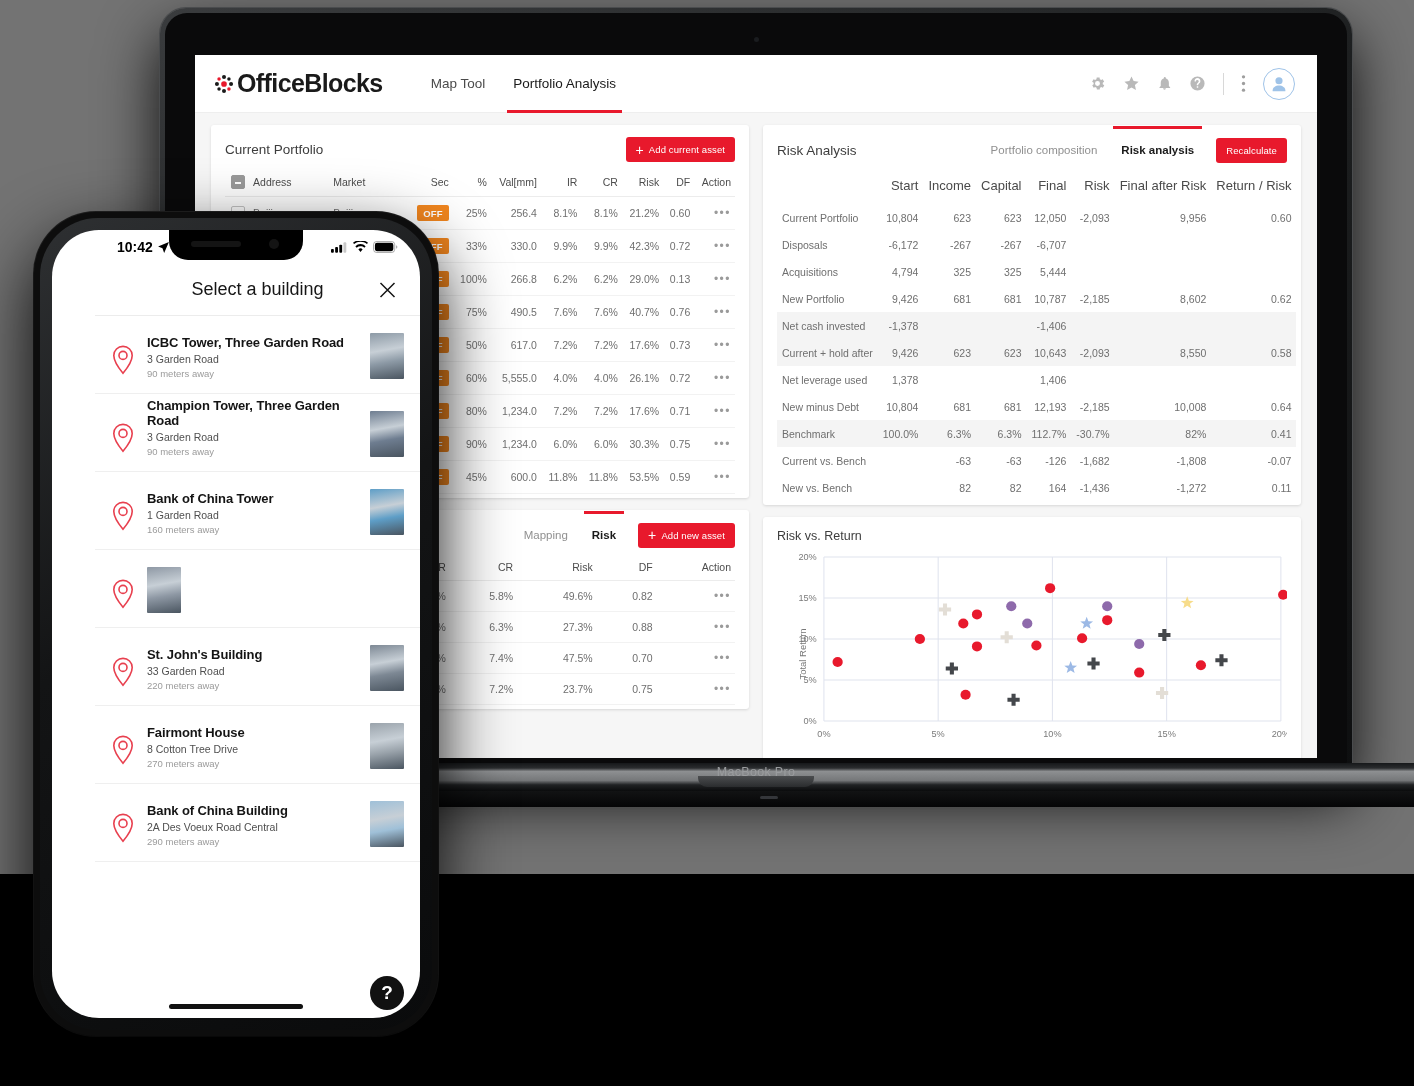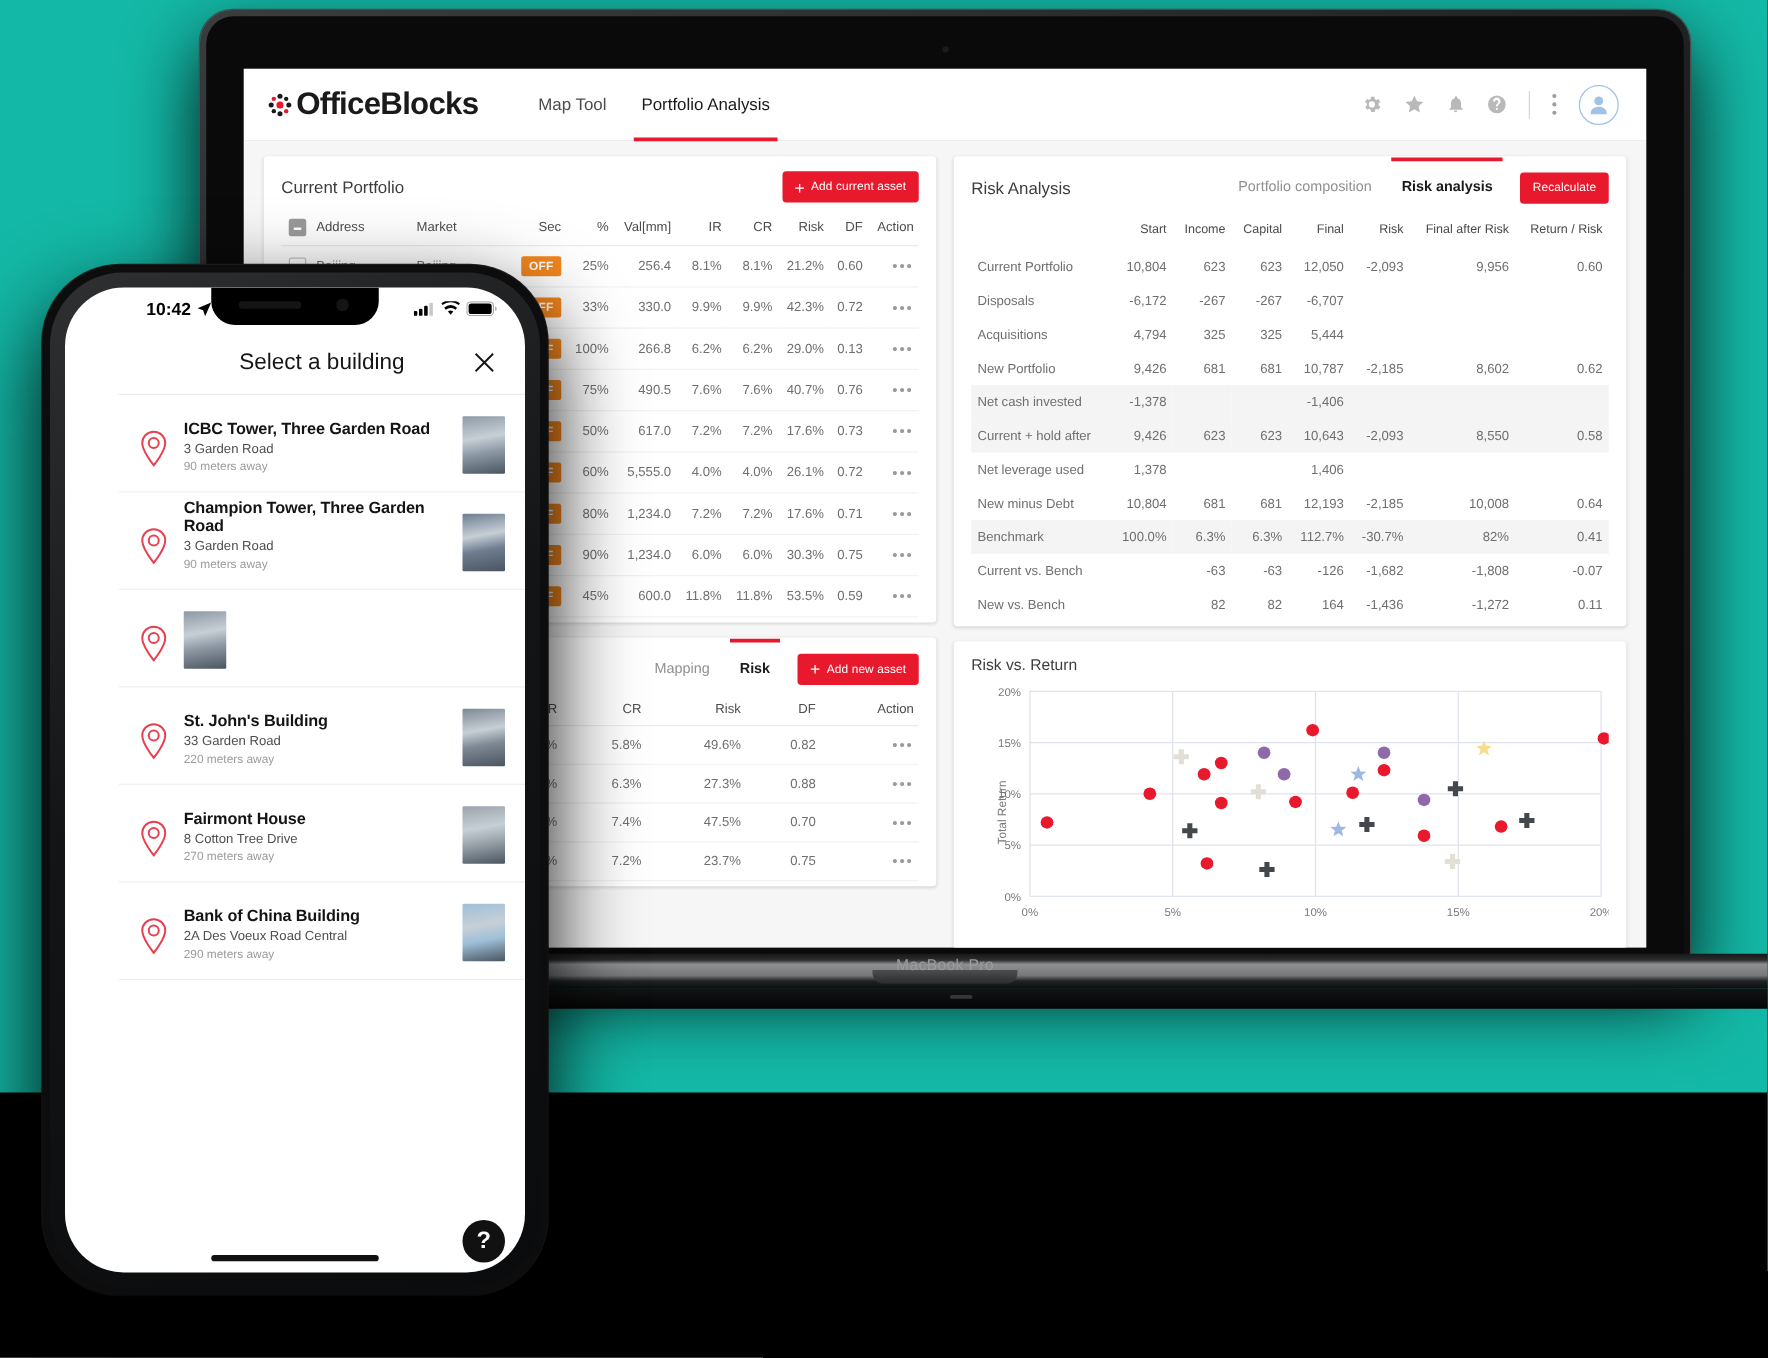--- a/index.html
+++ b/index.html
@@ -1,18 +1,18 @@
 <!DOCTYPE html>
 <html><head>
 <meta charset="utf-8">
 <style>
   * { box-sizing: border-box; margin:0; padding:0; }
   html,body { width:1414px; height:1086px; background:#000; overflow:hidden;
               font-family:"Liberation Sans", sans-serif; }
-  #stage { position:relative; width:1414px; height:874px; background:#14b8a6; }
+  #stage { position:relative; width:1414px; height:874px; background:#737373; }
 
   
   #laptop { position:absolute; left:160px; top:8px; width:1192px; height:790px; }
   .lid {
     position:absolute; left:0; top:0; width:1192px; height:765px;
     background:linear-gradient(160deg,#3a3c3e 0%,#1d1f20 40%,#0e0f10 100%);
     border-radius:26px 26px 10px 10px;
     box-shadow:0 0 0 1px #4a4c4e, 0 26px 60px rgba(0,0,0,.9);
   }
   .lid-inner {
@@ -91,21 +91,21 @@
                       height:1.5px; background:#fff; }
   .cbx.on { background:#9a9a9a; border-color:#9a9a9a; position:relative; }
   .cbx.on::after { content:"✓"; position:absolute; left:1.5px; top:-2px; color:#fff; font-size:11px; }
   .pill { background:#f2861e; color:#fff; font-size:9.5px; font-weight:700; padding:2.5px 6px;
           border-radius:2px; display:inline-block; letter-spacing:.2px; }
   .dots { color:#9a9a9a; letter-spacing:1.5px; font-size:12px; cursor:pointer; }
   .grid-wrap { padding:0 14px 4px 14px; }
 
   
   table.risk { width:100%; border-collapse:collapse; font-size:10.5px; color:#6f6f6f; }
-  table.risk th { font-weight:400; color:#4a4a4a; font-size:10px; padding:9px 5px 11px 5px;
+  table.risk th { font-weight:400; color:#4a4a4a; font-size:13px; padding:9px 5px 11px 5px;
                   text-align:right; white-space:nowrap; }
   table.risk td { padding:7.5px 5px; text-align:right; white-space:nowrap; }
   table.risk td.l, table.risk th.l { text-align:left; }
   table.risk tr.shade td { background:#f4f4f4; }
 
   
   .chart-card { padding:12px 14px 10px 14px; }
   .chart-title { font-size:12.5px; color:#3d3d3d; margin-bottom:6px; }
   .plot { position:relative; width:100%; height:210px; }
   .ylab { position:absolute; left:0px; top:50%; transform:translateY(-50%) rotate(-90deg);
@@ -710,20 +710,32 @@
                 <div class="baddr">3 Garden Road</div>
                 <div class="bdist">90 meters away</div>
               </div>
               <div class="bthumb" style="background:linear-gradient(170deg,#6e7d90 0%,#c7cfd6 38%,#6e7d90 62%,#4a5560 100%)"></div>
             </div>
             <div class="brow">
               <div class="pin"><svg width="24" height="30" viewBox="0 0 24 30">
                   <path d="M12 1.4C6.9 1.4 2.8 5.4 2.8 10.4c0 6.6 9.2 17.8 9.2 17.8s9.2-11.2 9.2-17.8c0-5-4.1-9-9.2-9z" fill="none" stroke="#e8404f" stroke-width="1.6"></path>
                   <circle cx="12" cy="10.4" r="4" fill="none" stroke="#e8404f" stroke-width="1.6"></circle>
                 </svg></div>
+              <div class="binfo">
+                <div class="bname">Bank of China Tower</div>
+                <div class="baddr">1 Garden Road</div>
+                <div class="bdist">160 meters away</div>
+              </div>
+              <div class="bthumb" style="background:linear-gradient(170deg,#5e9ec7 0%,#c7cfd6 38%,#5e9ec7 62%,#4a5560 100%)"></div>
+            </div>
+            <div class="brow">
+              <div class="pin"><svg width="24" height="30" viewBox="0 0 24 30">
+                  <path d="M12 1.4C6.9 1.4 2.8 5.4 2.8 10.4c0 6.6 9.2 17.8 9.2 17.8s9.2-11.2 9.2-17.8c0-5-4.1-9-9.2-9z" fill="none" stroke="#e8404f" stroke-width="1.6"></path>
+                  <circle cx="12" cy="10.4" r="4" fill="none" stroke="#e8404f" stroke-width="1.6"></circle>
+                </svg></div>
               <div class="bthumb" style="background:linear-gradient(170deg,#8e98a4 0%,#c7cfd6 38%,#8e98a4 62%,#4a5560 100%)"></div>
             </div>
             <div class="brow">
               <div class="pin"><svg width="24" height="30" viewBox="0 0 24 30">
                   <path d="M12 1.4C6.9 1.4 2.8 5.4 2.8 10.4c0 6.6 9.2 17.8 9.2 17.8s9.2-11.2 9.2-17.8c0-5-4.1-9-9.2-9z" fill="none" stroke="#e8404f" stroke-width="1.6"></path>
                   <circle cx="12" cy="10.4" r="4" fill="none" stroke="#e8404f" stroke-width="1.6"></circle>
                 </svg></div>
               <div class="binfo">
                 <div class="bname">St. John's Building</div>
                 <div class="baddr">33 Garden Road</div>

